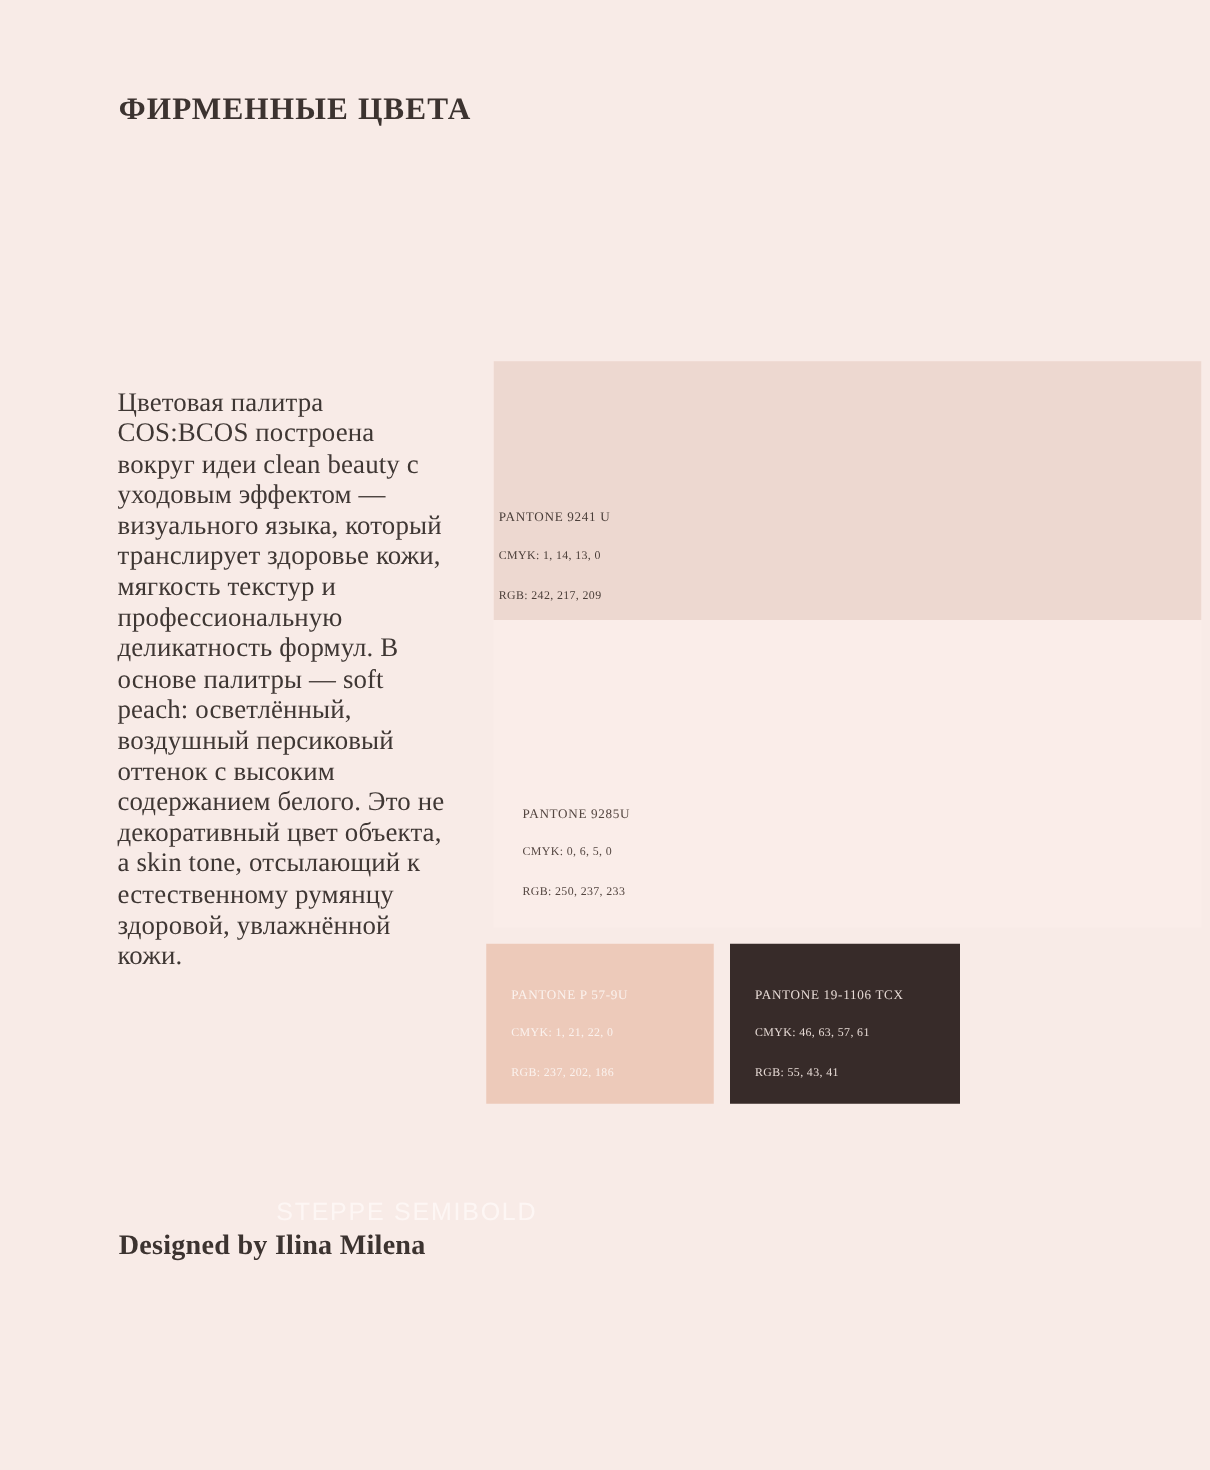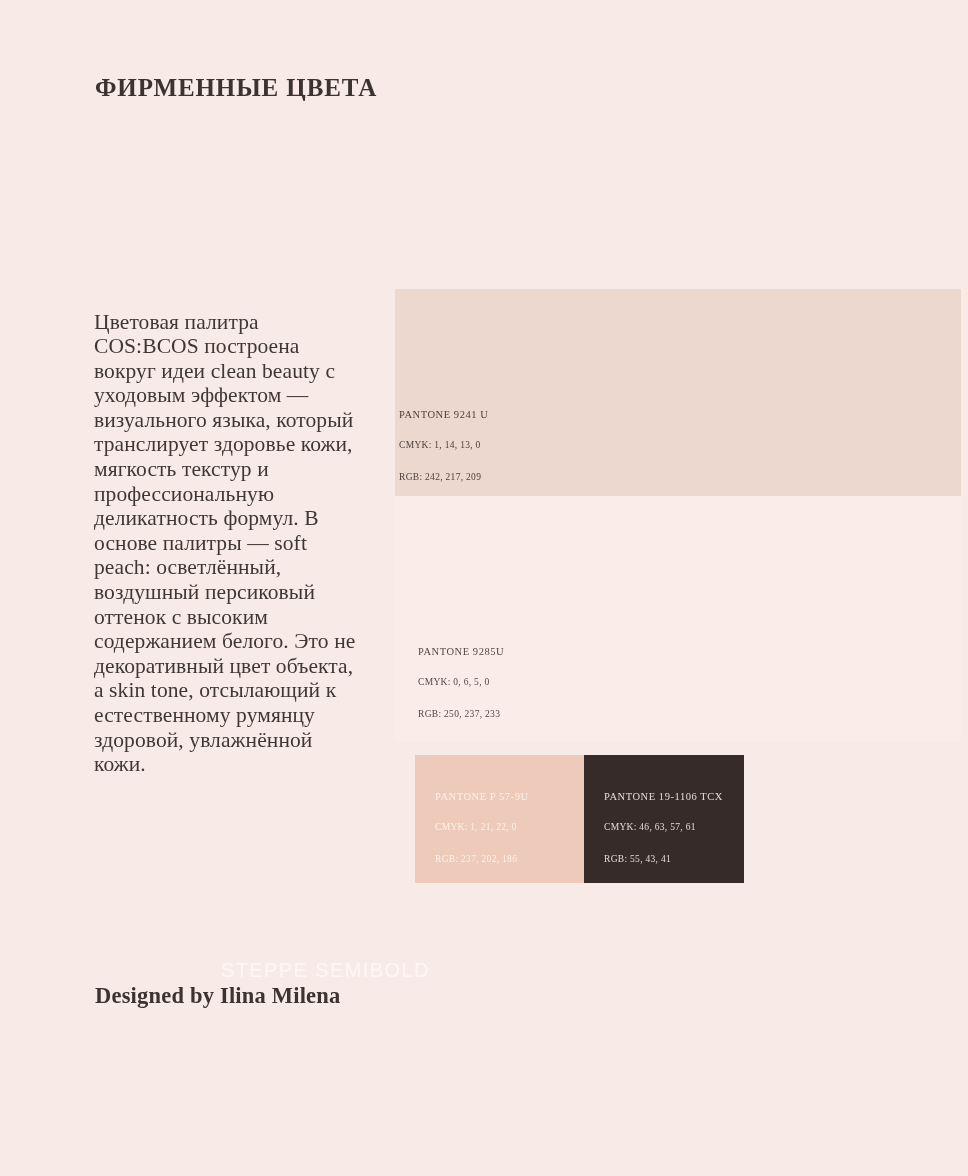--- a/index.html
+++ b/index.html
@@ -95,22 +95,22 @@
     font-size: 9.5px;
     letter-spacing: 0.3px;
     line-height: 11.5px;
     margin: 0;
   }
   .swatch-specs div { white-space: nowrap; margin-top: 20px; }
 
   
   #swatch-9241u { left: 395px; top: 289px;  width: 566px; height: 207px; }
   #swatch-9285u { left: 395px; top: 496px;  width: 566px; height: 246px; }
-  #swatch-p579u { left: 415px; top: 755px;  width: 182px; height: 128px; }
-  #swatch-191106tcx { left: 584px; top: 755px; width: 160px; height: 128px; }
+  #swatch-p579u { left: 389px; top: 755px;  width: 182px; height: 128px; }
+  #swatch-191106tcx { left: 584px; top: 755px; width: 184px; height: 128px; }
   #swatch-2335c { left: 775px; top: 755px;  width: 186px; height: 128px; }
 
   #swatch-9285u .swatch-caption { left: 23px; bottom: 22px; }
   #swatch-9241u .swatch-caption { left: 4px; bottom: 13px; }
 </style>
 </head>
 <body style="background: rgb(248, 235, 231);">
 
 <div class="page">
 

